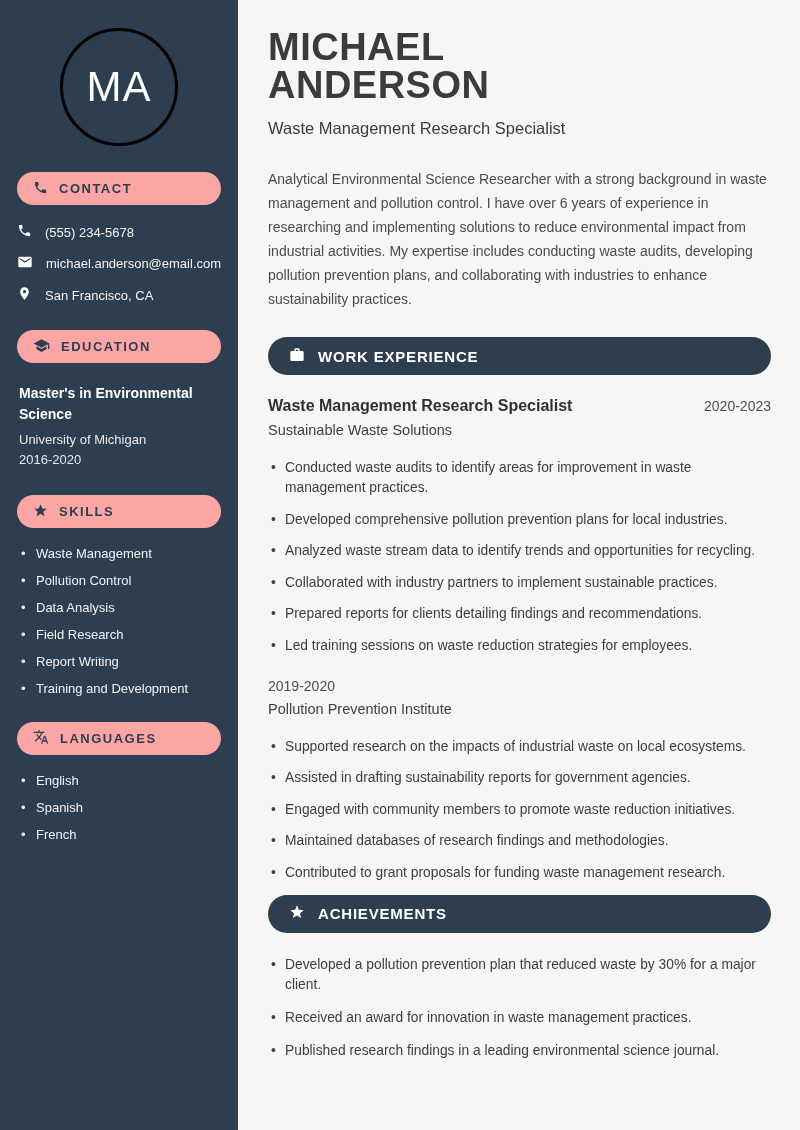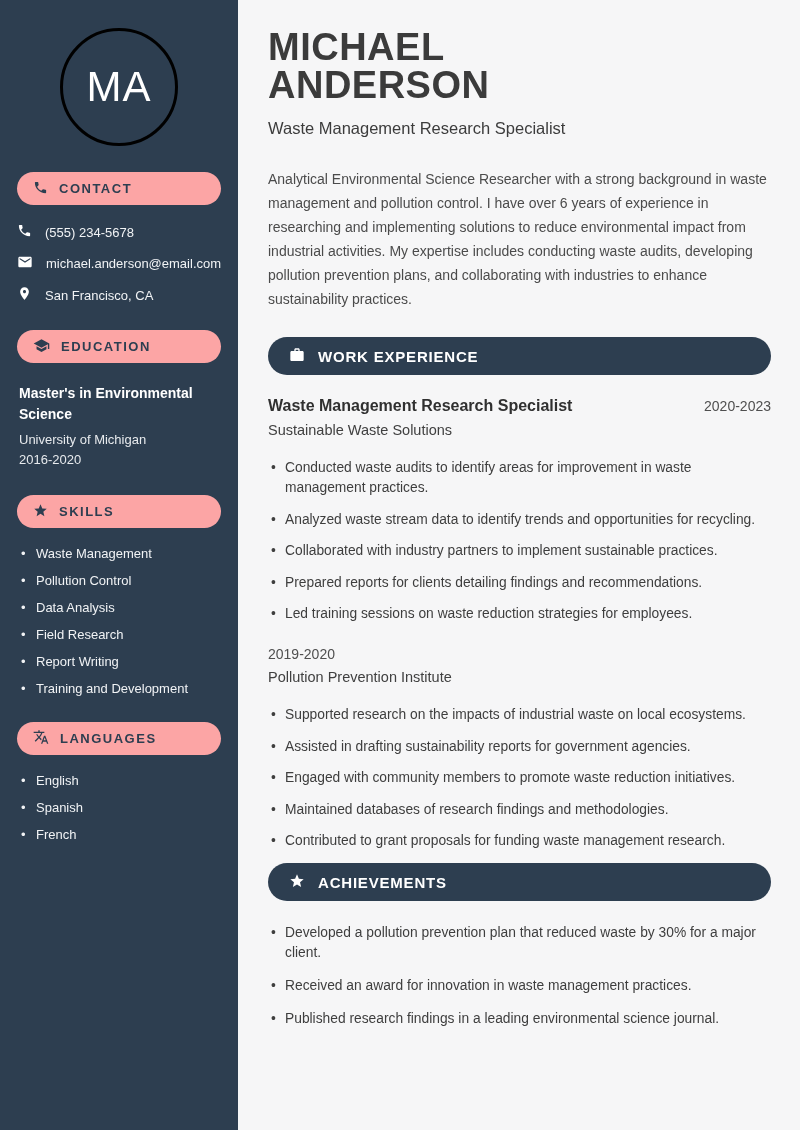--- a/index.html
+++ b/index.html
@@ -294,20 +294,21 @@
     </div>
 
     <section>
       <div class="job-head">
         <span class="job-title">Waste Management Research Specialist</span>
         <span class="job-dates">2020-2023</span>
       </div>
       <div class="job-company">Sustainable Waste Solutions</div>
       <ul class="bullets">
         <li>Conducted waste audits to identify areas for improvement in waste management practices.</li>
+        <li>Developed comprehensive pollution prevention plans for local industries.</li>
         <li>Analyzed waste stream data to identify trends and opportunities for recycling.</li>
         <li>Collaborated with industry partners to implement sustainable practices.</li>
         <li>Prepared reports for clients detailing findings and recommendations.</li>
         <li>Led training sessions on waste reduction strategies for employees.</li>
       </ul>
     </section>
 
     <section>
       <div class="job-head">
         <span class="job-dates">2019-2020</span>

